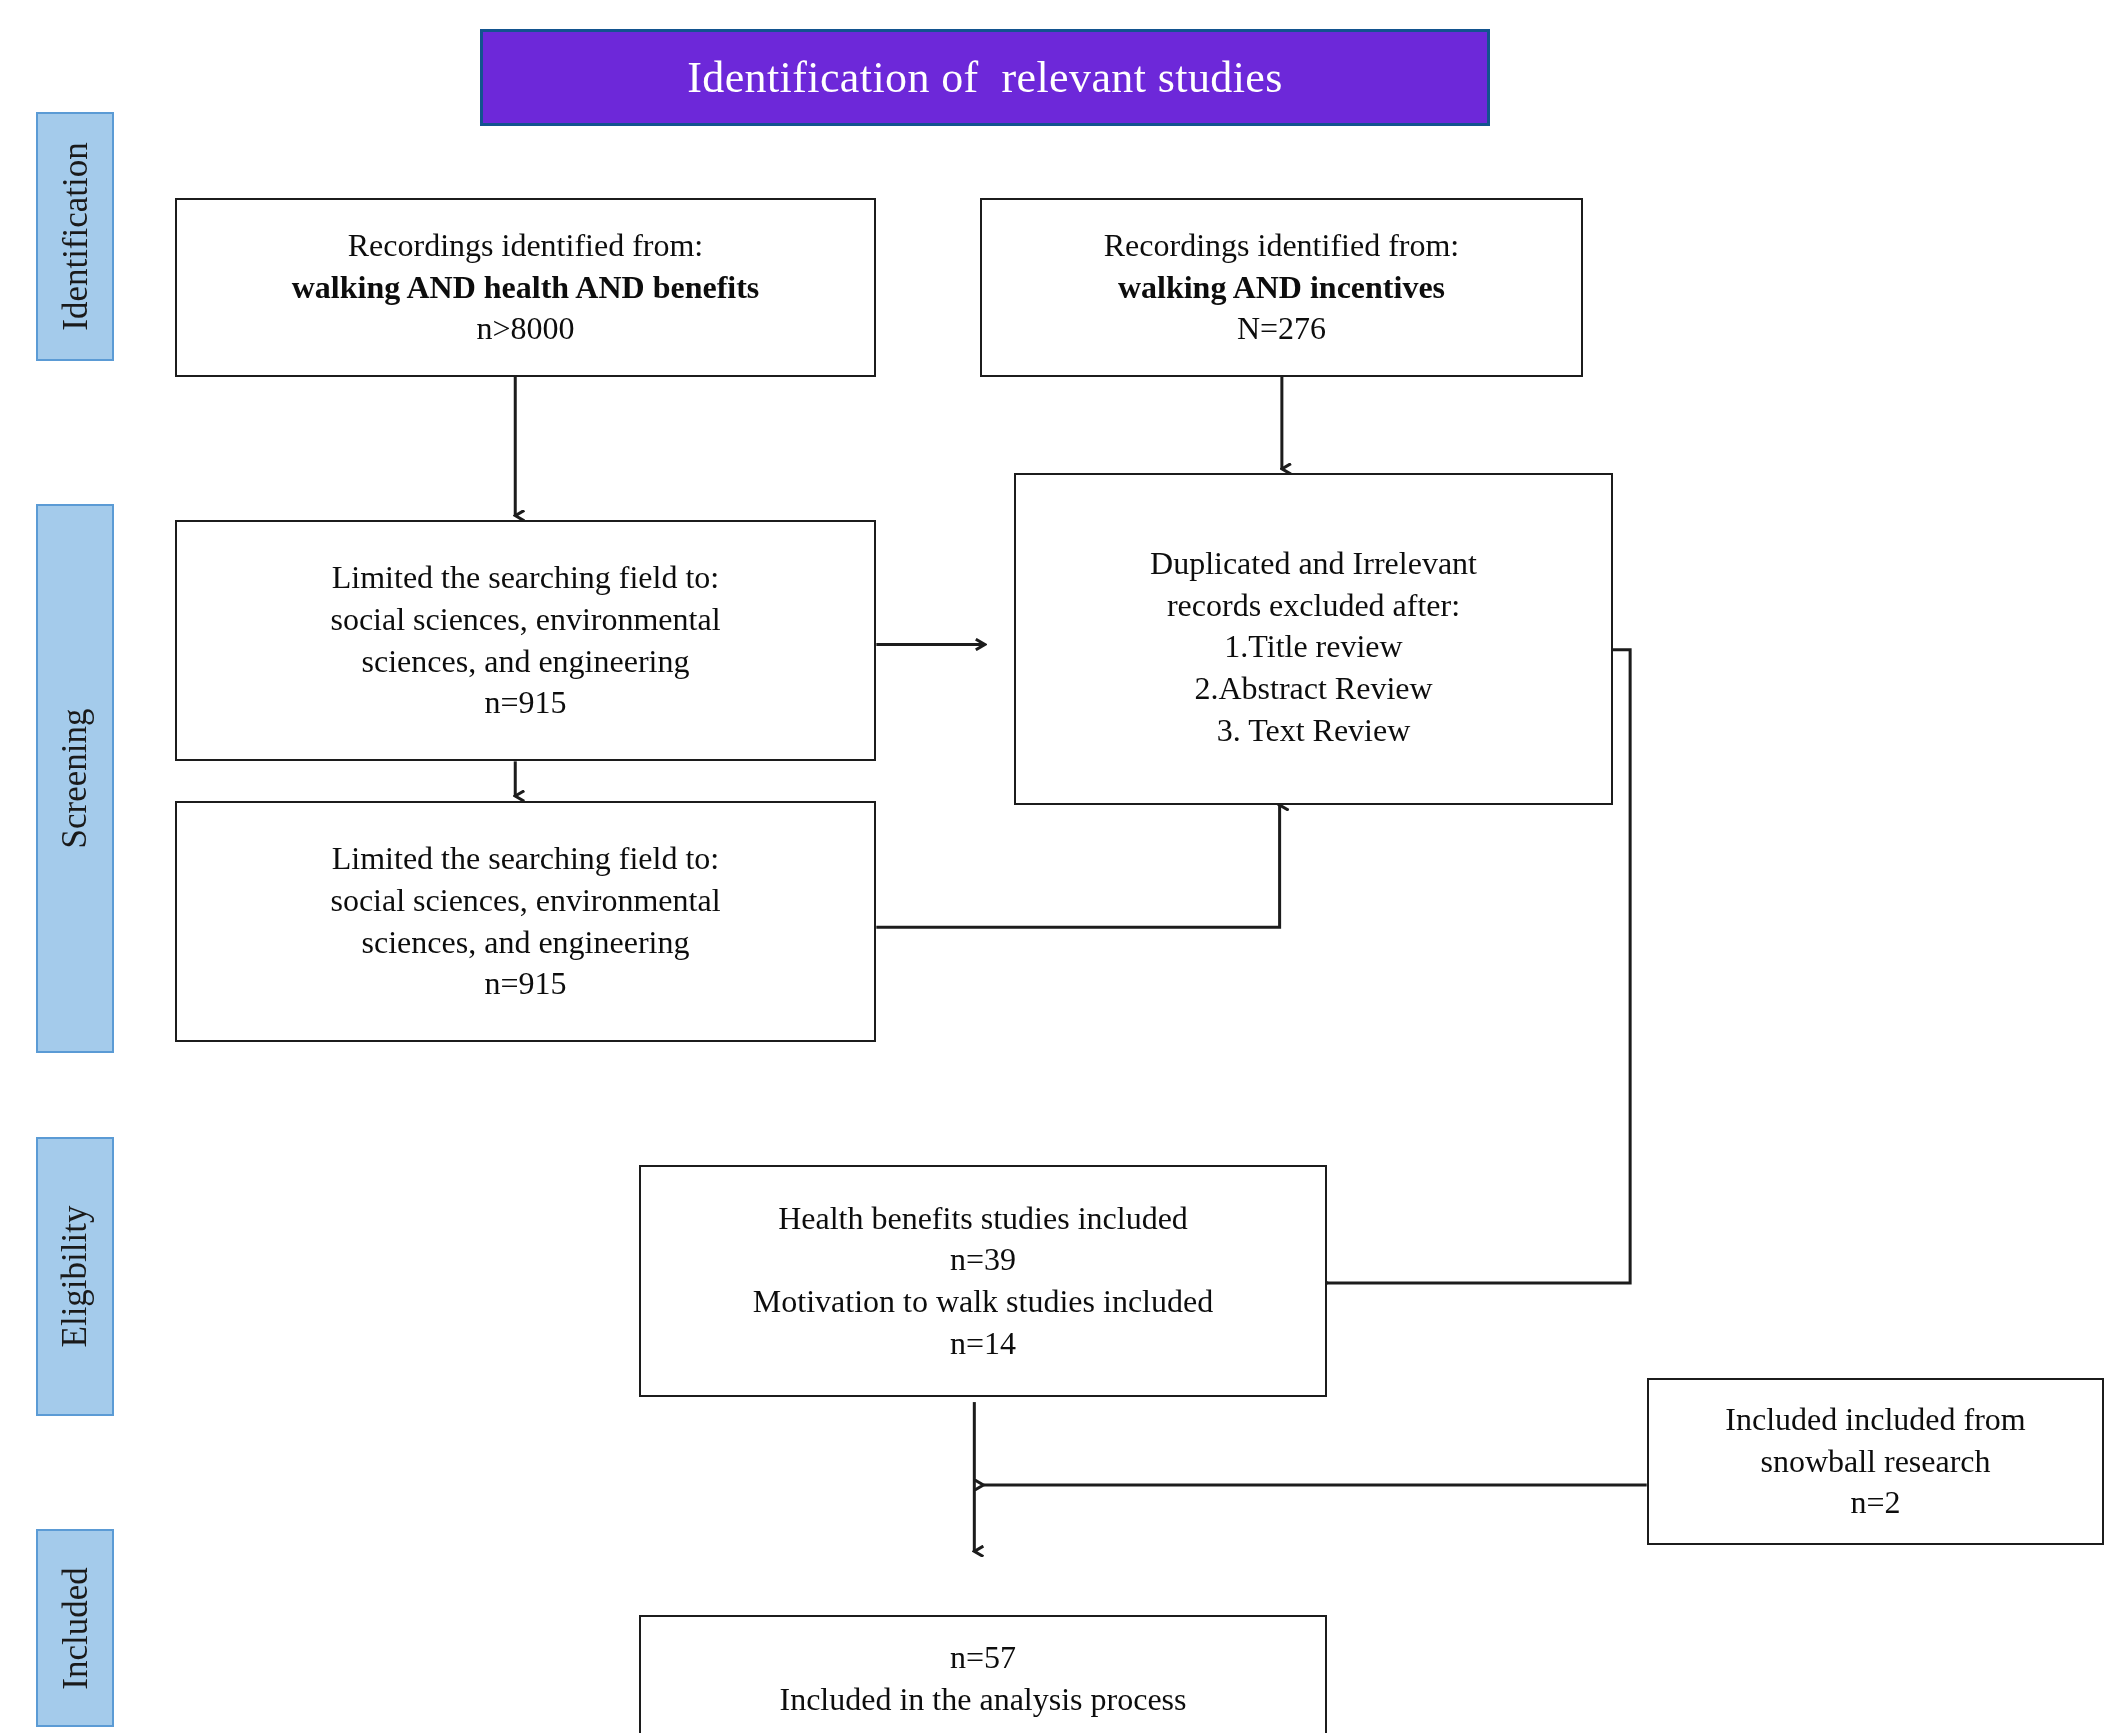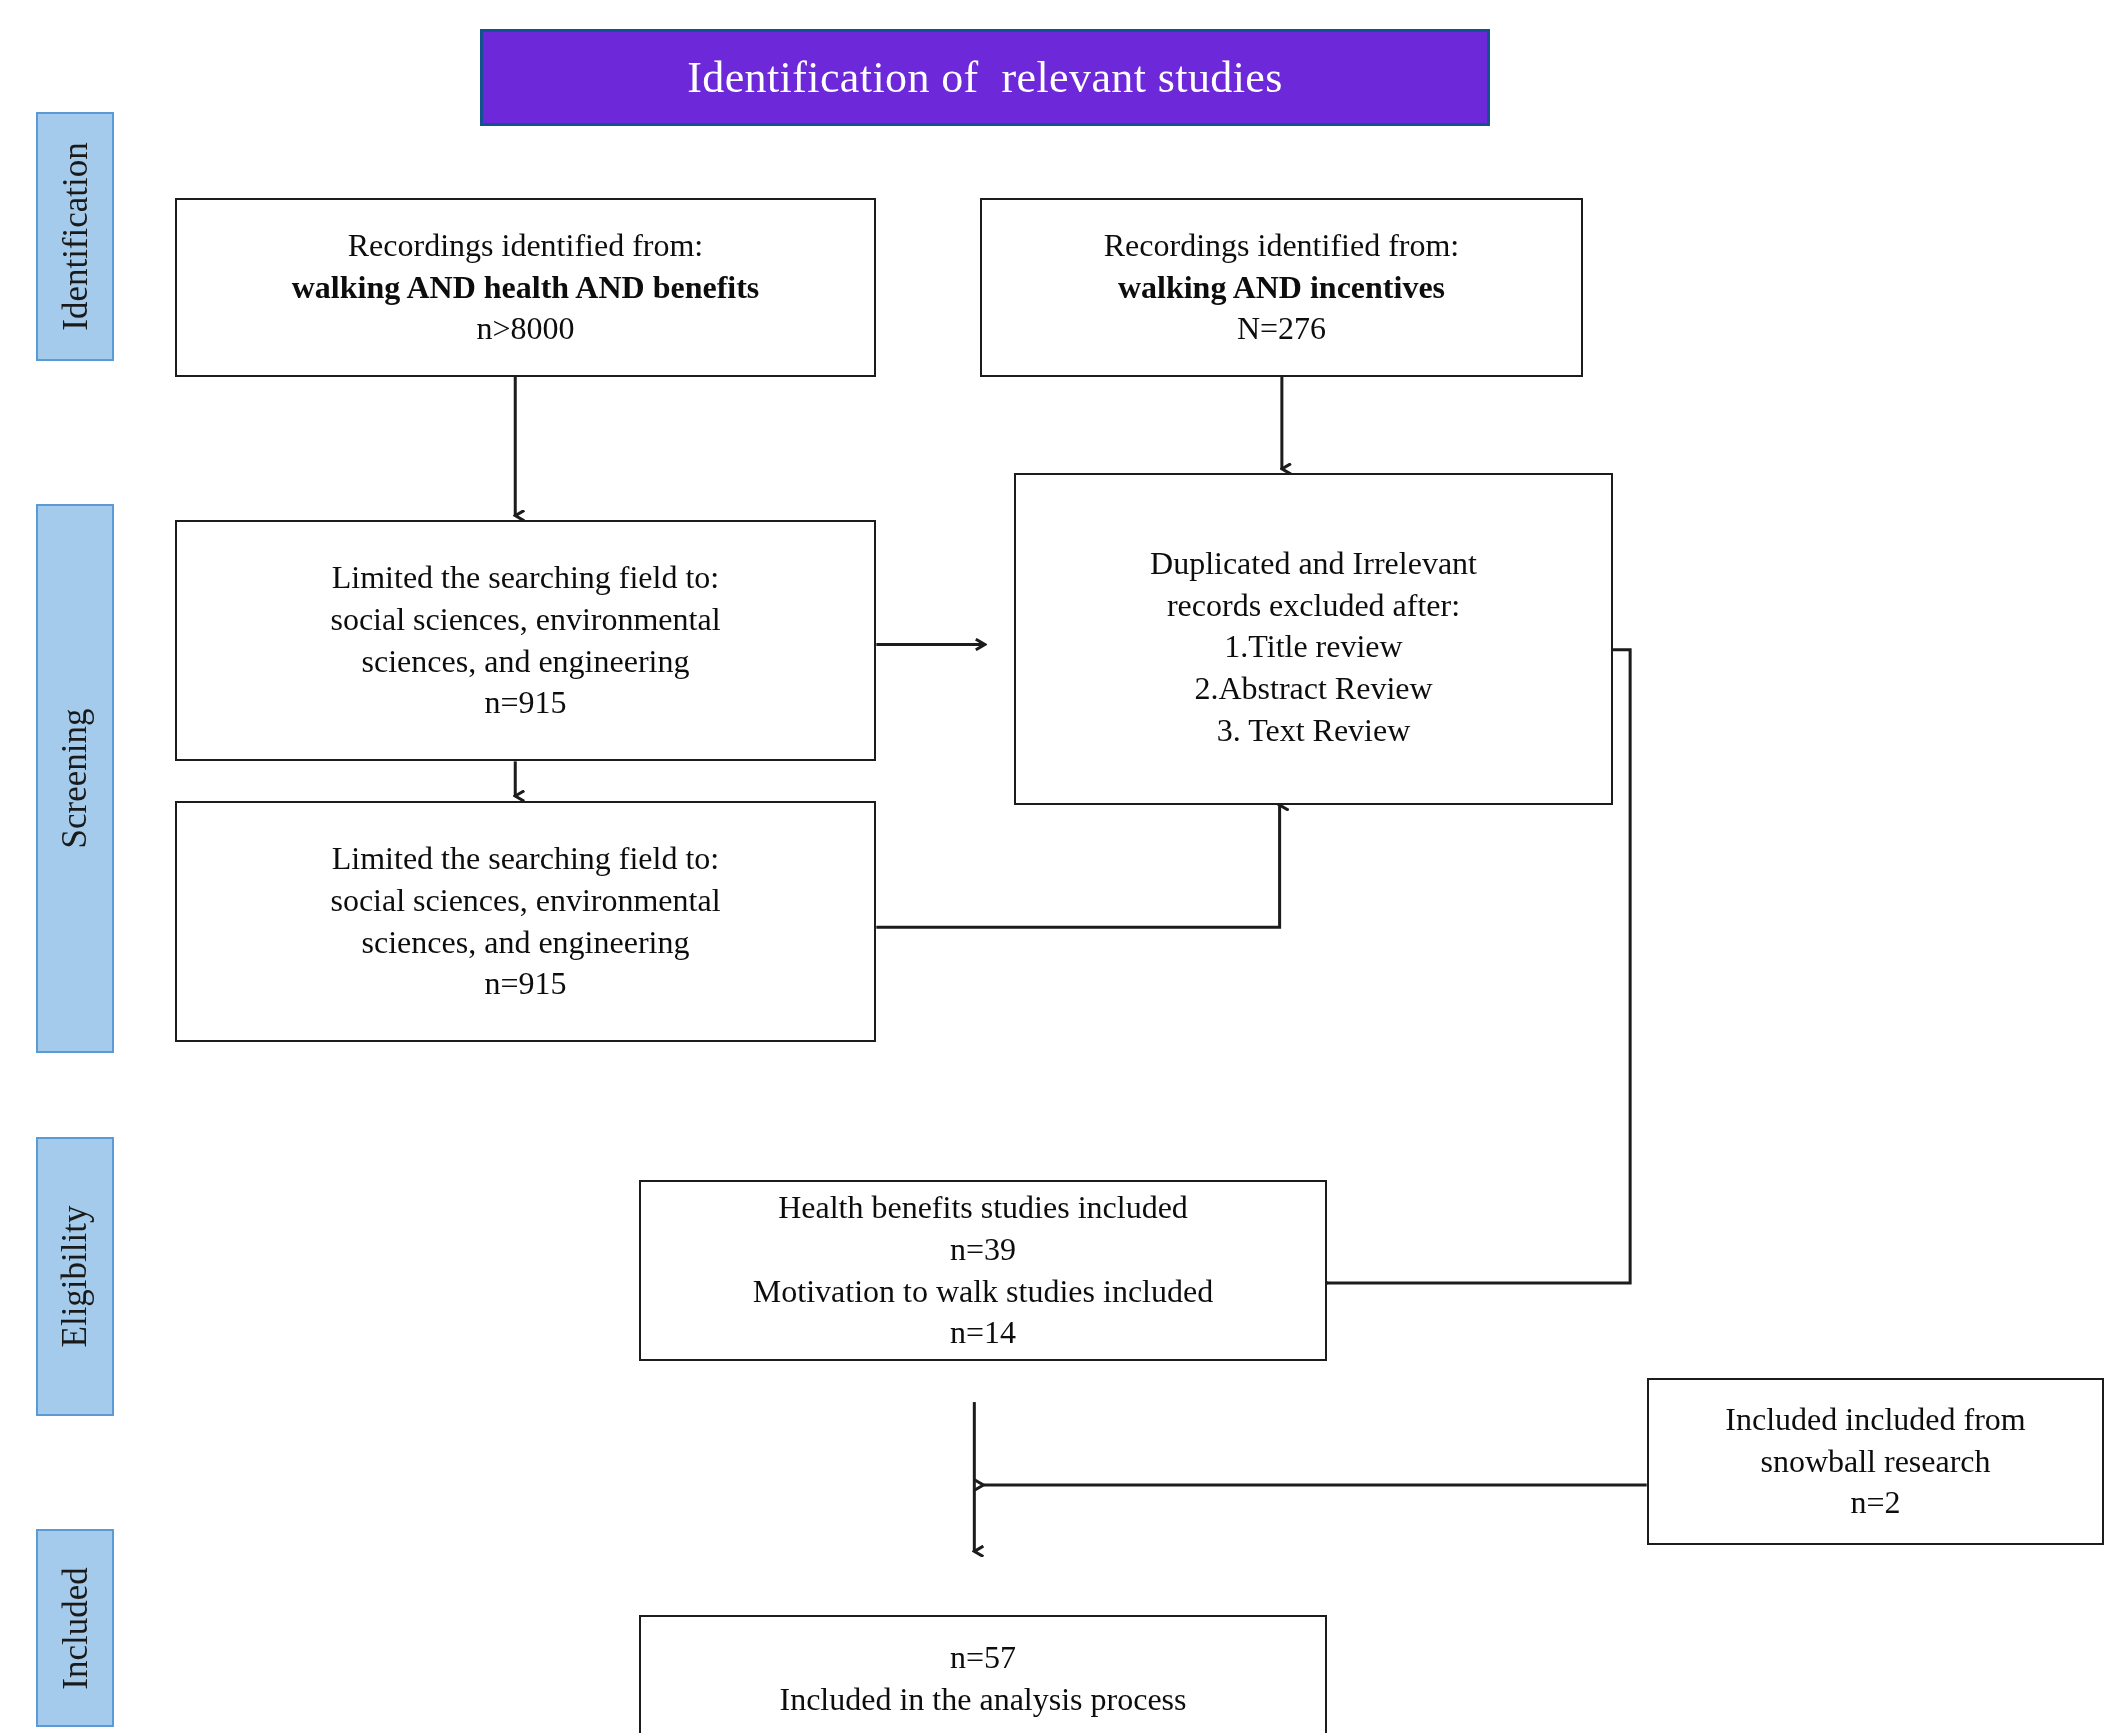--- a/index.html
+++ b/index.html
@@ -166,21 +166,21 @@
   </div>
 
   <div class="flow-box" style="left:985px; top:473px; width:599px; height:332px; justify-content:center; padding-top:21px;margin-left:29px;">
     <span class="ln">Duplicated and Irrelevant</span>
     <span class="ln">records excluded after:</span>
     <span class="ln">1.Title review</span>
     <span class="ln">2.Abstract Review</span>
     <span class="ln">3. Text Review</span>
   </div>
 
-  <div class="flow-box" style="left:639px; top:1165px; width:688px; height:181px;margin-top:15px;">
+  <div class="flow-box" style="left:639px; top:1165px; width:688px; height:232px;">
     <span class="ln">Health benefits studies included</span>
     <span class="ln">n=39</span>
     <span class="ln">Motivation to walk studies included</span>
     <span class="ln">n=14</span>
   </div>
 
   <div class="flow-box" style="left:1647px; top:1378px; width:457px; height:167px;">
     <span class="ln">Included included from</span>
     <span class="ln">snowball research</span>
     <span class="ln">n=2</span>

